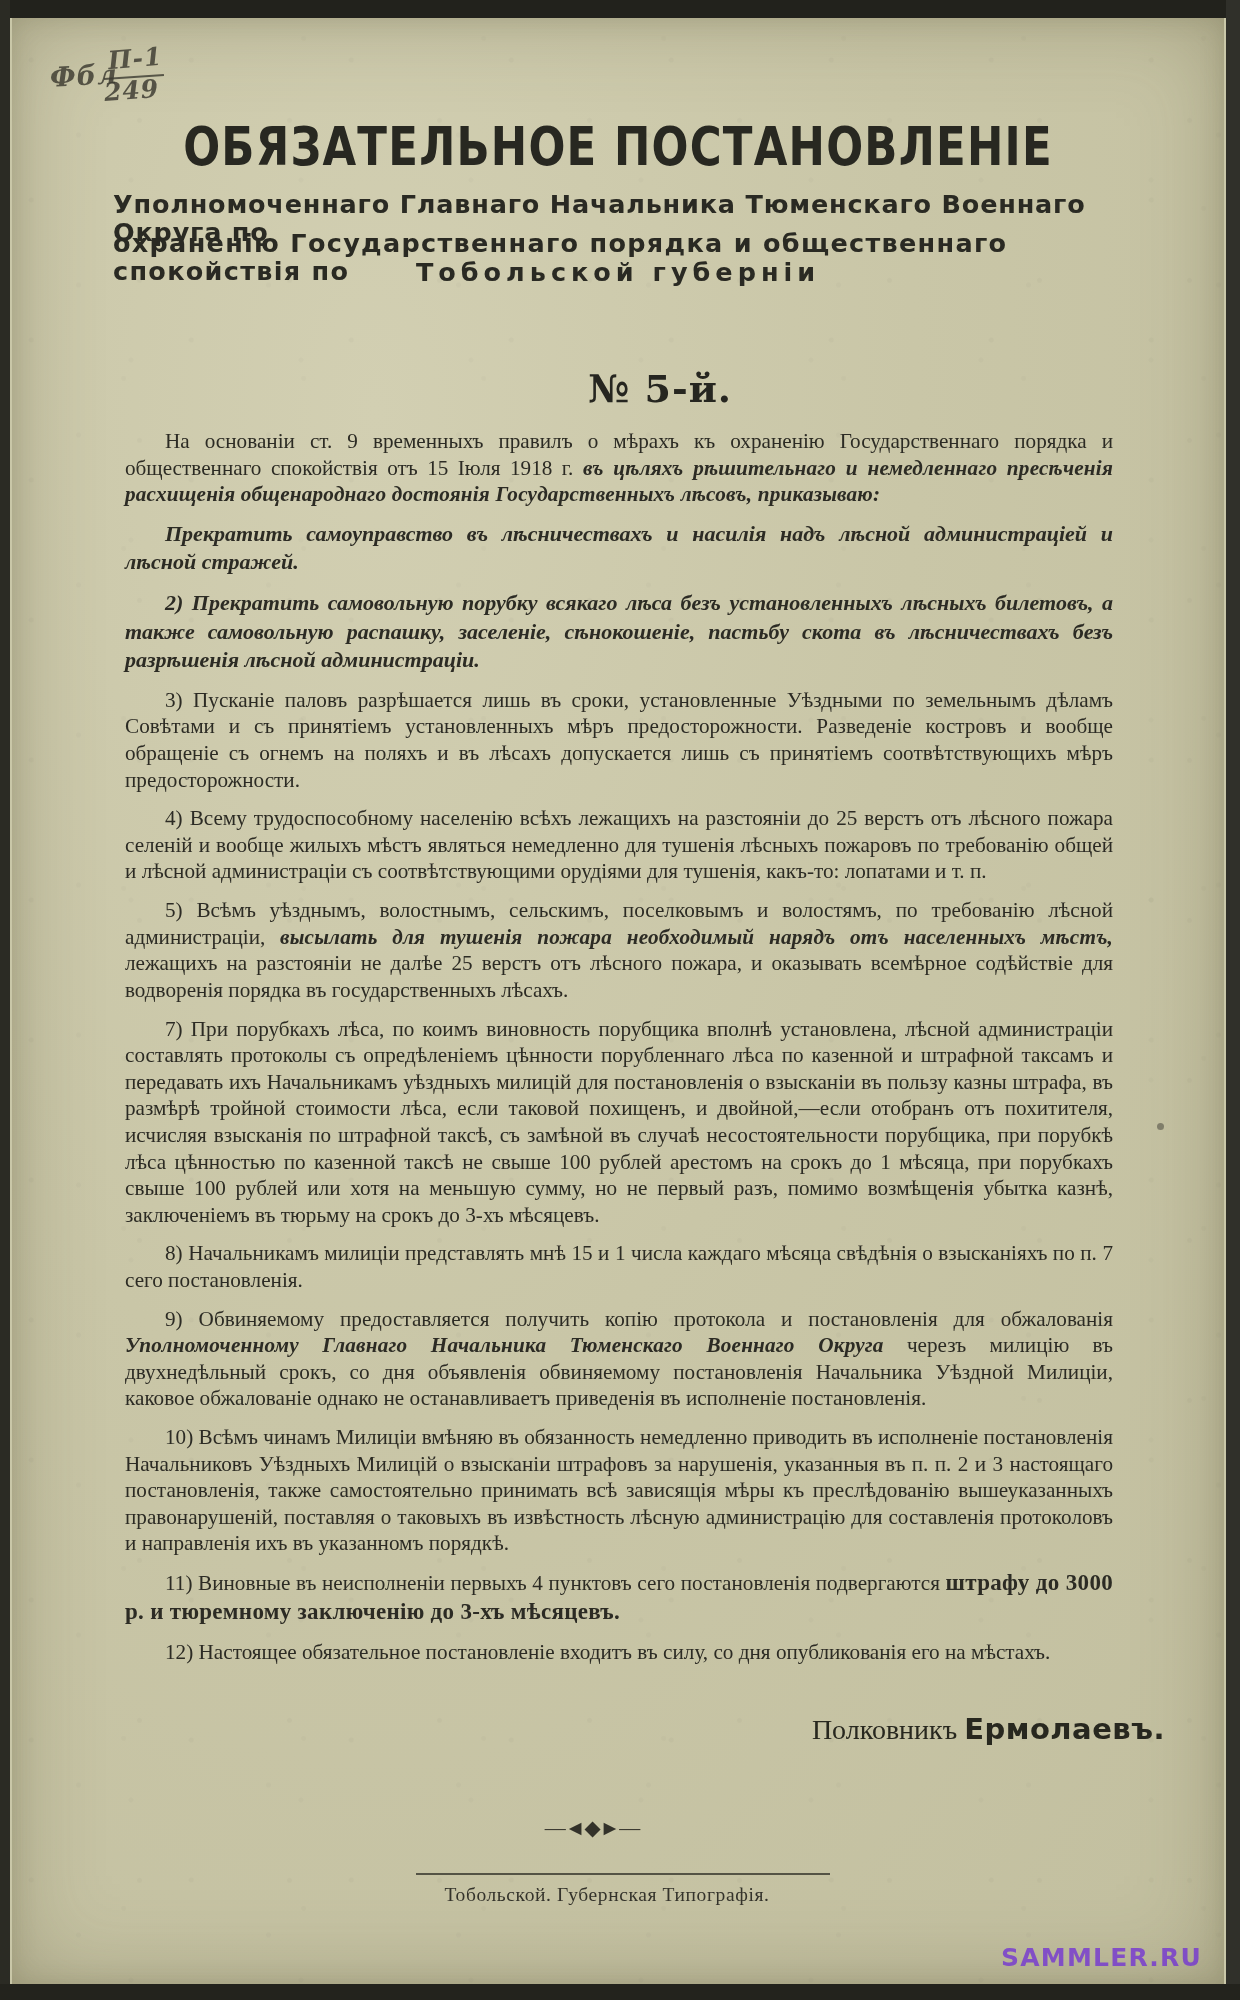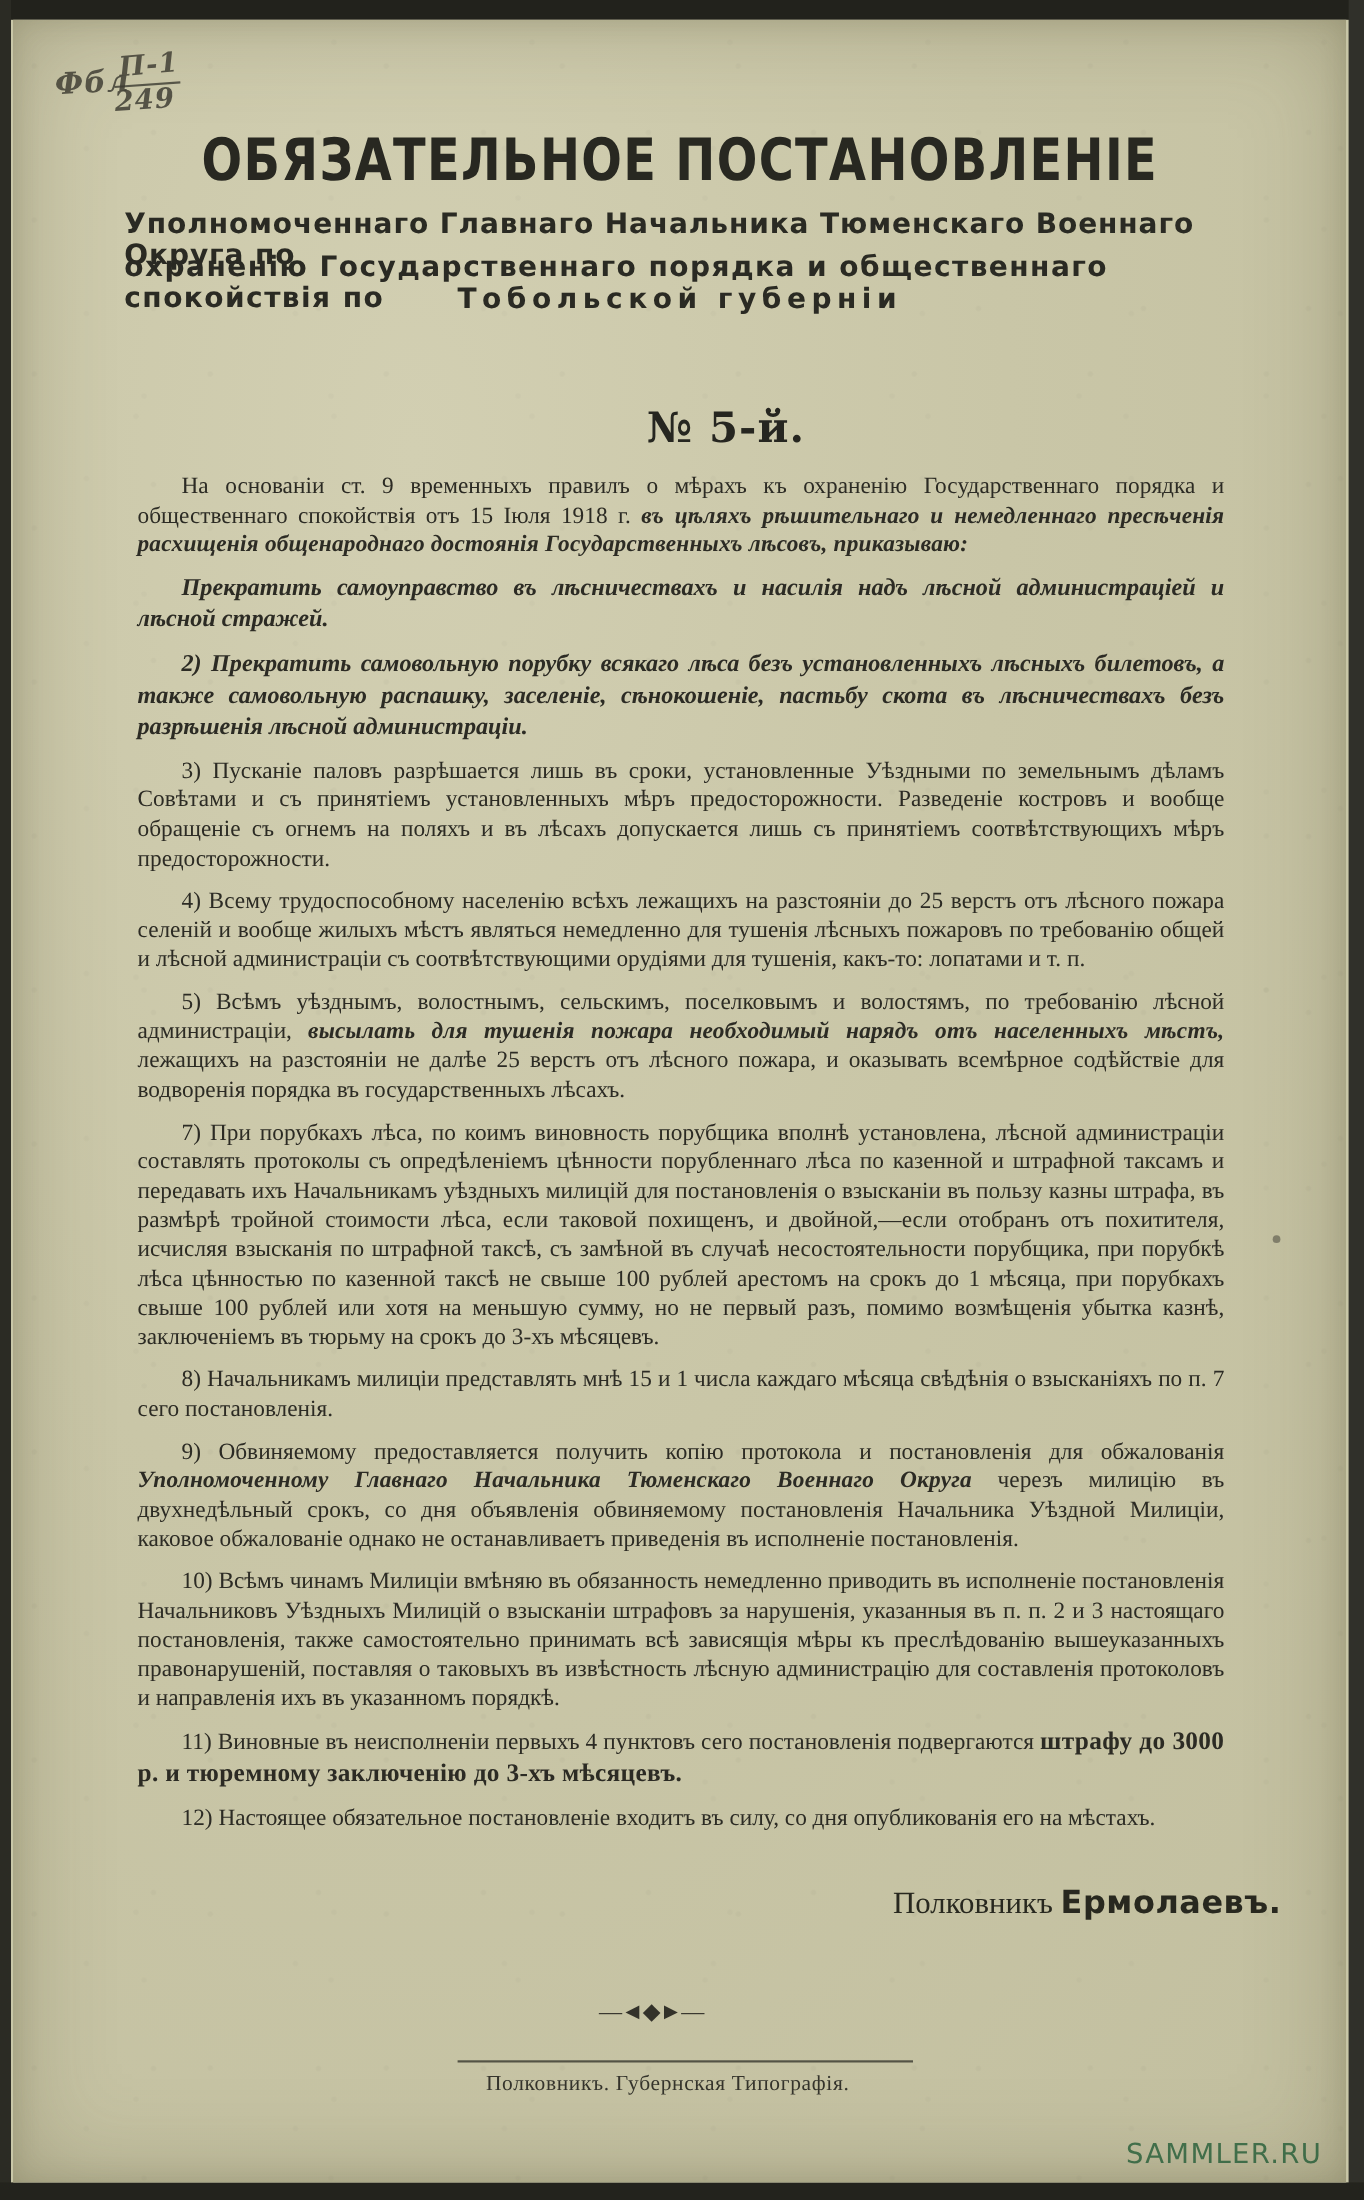--- a/index.html
+++ b/index.html
@@ -121,22 +121,22 @@
   .rule{
     position:absolute;left:404px;top:1855px;width:414px;height:2px;background:#403f35;opacity:.85;
   }
   .imprint{
     position:absolute;left:0;top:1866px;width:1190px;text-align:center;
     font-size:19.5px;color:#35342c;letter-spacing:.6px;
   }
   .watermark{
     position:absolute;right:38px;bottom:28px;
     font-family:"DejaVu Sans", sans-serif;
-    font-weight:400;font-size:25px;
-    color:#14532d;opacity:.72;letter-spacing:1.2px;
+    font-weight:700;font-size:25px;
+    color:#6d28d9;opacity:.72;letter-spacing:1.2px;
   }
   .dot{
     position:absolute;right:60px;top:1105px;width:7px;height:7px;border-radius:50%;
     background:#4a4940;opacity:.55;
   }
 </style>
 </head>
 <body>
 
 <div class="scan">
@@ -177,19 +177,19 @@
     </div>
 
     <div class="sig">
       <span class="rank">Полковникъ</span>
       <span class="name">Ермолаевъ.</span>
     </div>
 
 
     <div class="orn">—◄◆►—</div>
     <div class="rule"></div>
-    <div class="imprint">Полковникъ. Губернская Типографія.</div>
+    <div class="imprint">Тобольской. Губернская Типографія.</div>
 
     <div class="vignette"></div>
   </div>
 
   <div class="watermark">SAMMLER.RU</div>
 </div>
 
 </body></html>

